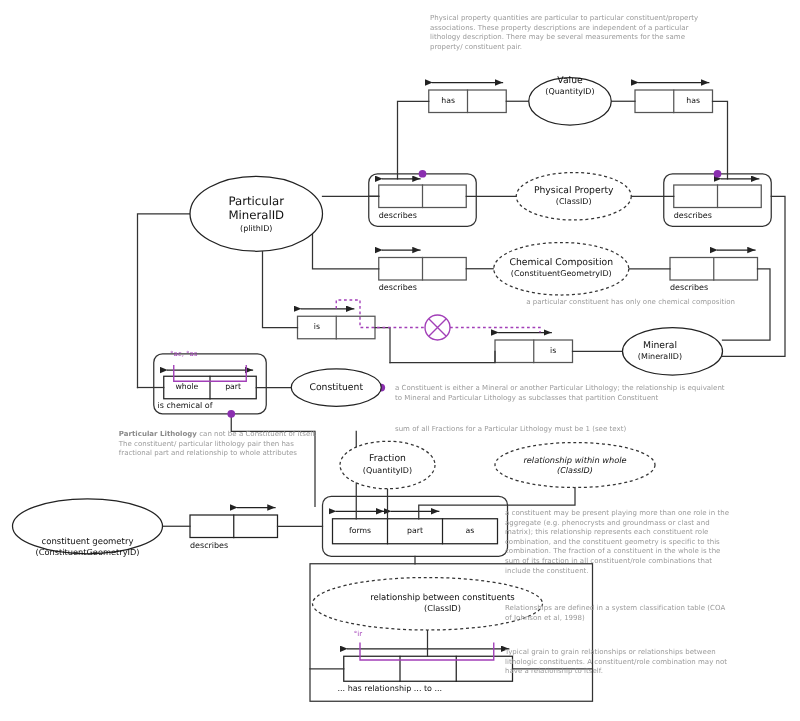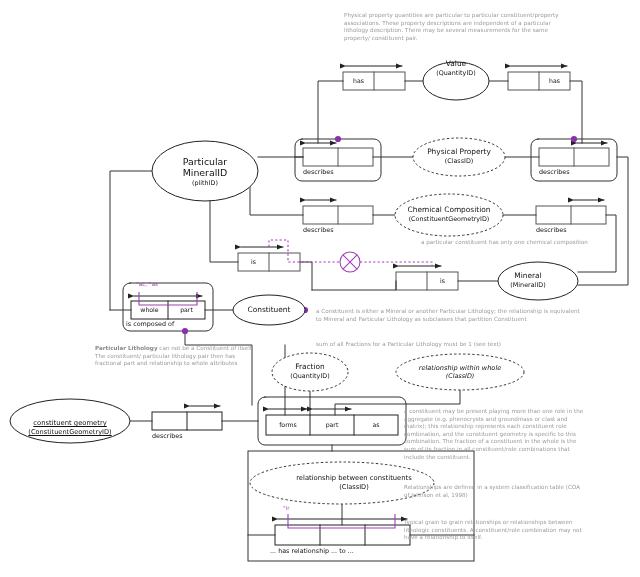--- a/index.html
+++ b/index.html
@@ -215,21 +215,21 @@
   <div class="ent" style="left:272px;top:360px;width:76px;height:24px;">
     <div>Fraction</div>
     <div class="sub">(QuantityID)</div>
   </div>
 
   <div class="ent" style="left:396px;top:361px;width:128px;height:22px;font-size:6.6px;line-height:8px;font-style:italic;">
     <div>relationship within whole</div>
     <div class="sub" style="font-size:6.4px;">(ClassID)</div>
   </div>
 
-  <div class="ent" style="left:10px;top:416px;width:120px;height:24px;font-size:6.8px;line-height:9px;text-decoration:underline;">
+  <div class="ent" style="left:10px;top:426px;width:120px;height:24px;font-size:6.8px;line-height:9px;">
     <div>constituent geometry</div>
     <div class="sub" style="font-size:6.6px;">(ConstituentGeometryID)</div>
   </div>
 
   <div class="ent" style="left:250px;top:472px;width:184px;height:22px;font-size:6.8px;line-height:8.6px;padding-left:12px;">
     <div>relationship between constituents</div>
     <div class="sub" style="font-size:6.6px;">(ClassID)</div>
   </div>
 
   <div class="rolelbl" style="left:343px;top:77px;width:31px;">has</div>
@@ -239,21 +239,21 @@
   <div class="rolelbl" style="left:131px;top:306px;width:37px;">whole</div>
   <div class="rolelbl" style="left:168px;top:306px;width:37px;">part</div>
   <div class="rolelbl" style="left:266px;top:421px;width:44px;">forms</div>
   <div class="rolelbl" style="left:310px;top:421px;width:44px;">part</div>
   <div class="rolelbl" style="left:354px;top:421px;width:44px;">as</div>
 
   <div class="predlbl" style="left:303px;top:168px;width:70px;">describes</div>
   <div class="predlbl" style="left:539px;top:168px;width:70px;">describes</div>
   <div class="predlbl" style="left:303px;top:226px;width:70px;">describes</div>
   <div class="predlbl" style="left:536px;top:226px;width:70px;">describes</div>
-  <div class="predlbl" style="left:126px;top:320px;width:84px;">is composed of</div>
+  <div class="predlbl" style="left:126px;top:320px;width:84px;">is chemical of</div>
   <div class="predlbl" style="left:152px;top:432px;width:70px;">describes</div>
   <div class="predlbl" style="left:270px;top:547px;width:146px;">... has relationship ... to ...</div>
 
   <div class="ringlbl" style="left:136px;top:281px;">°ac, °as</div>
   <div class="ringlbl" style="left:283px;top:505px;">°ir</div>
 
   <div class="note" style="left:344px;top:12px;width:224px;">Physical property quantities are particular to particular constituent/property associations. These property descriptions are independent of a particular lithology description. There may be several measurements for the same property/ constituent pair.</div>
 
   <div class="note" style="left:421px;top:239px;width:180px;">a particular constituent has only one chemical composition</div>
 

